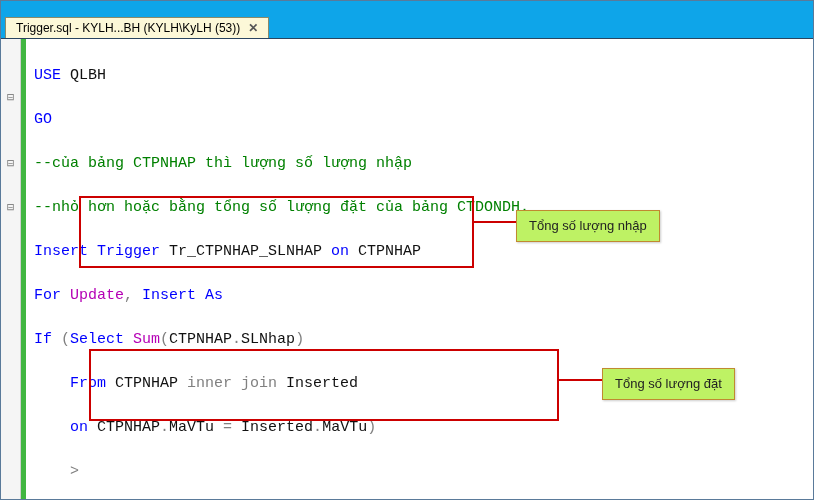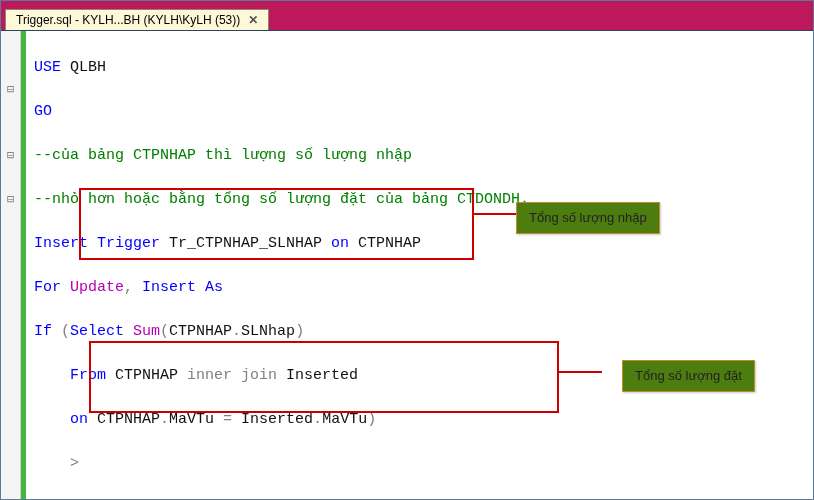--- a/index.html
+++ b/index.html
@@ -6,22 +6,22 @@
   body {
     font-family: Consolas, 'Courier New', monospace;
     font-size: 15px;
     background: #fff;
     width: 814px;
     height: 500px;
     overflow: hidden;
     border: 1px solid #5a7a9a;
   }
   .tab-bar {
-    background: #be185d;
-    height: 30px;
+    background: #0ea5e9;
+    height: 38px;
     display: flex;
     align-items: flex-end;
     padding-left: 4px;
     border-bottom: 1px solid #2a4560;
   }
   .tab {
     background: #fcf8d8;
     padding: 3px 10px;
     font-family: 'Segoe UI', Tahoma, sans-serif;
     font-size: 12px;
@@ -85,30 +85,30 @@
     position: absolute;
     border: 2px solid #cc0000;
     left: 63px;
     top: 310px;
     width: 470px;
     height: 72px;
     pointer-events: none;
   }
   .callout {
     position: absolute;
-    background: #4d7c0f;
+    background: #bef264;
     border: 1px solid #c08a30;
     padding: 4px 12px;
     font-family: 'Segoe UI', Tahoma, sans-serif;
     font-size: 13px;
     color: #222;
     box-shadow: 1px 1px 2px rgba(0,0,0,0.2);
   }
   .callout1 { left: 490px; top: 171px; }
-  .callout2 { left: 576px; top: 329px; margin-left: 20px; }
+  .callout2 { left: 576px; top: 329px; }
   .conn {
     position: absolute;
     height: 2px;
     background: #cc0000;
     pointer-events: none;
   }
   .conn1 { left: 448px; top: 182px; width: 42px; }
   .conn2 { left: 533px; top: 340px; width: 43px; }
 </style>
 </head>

